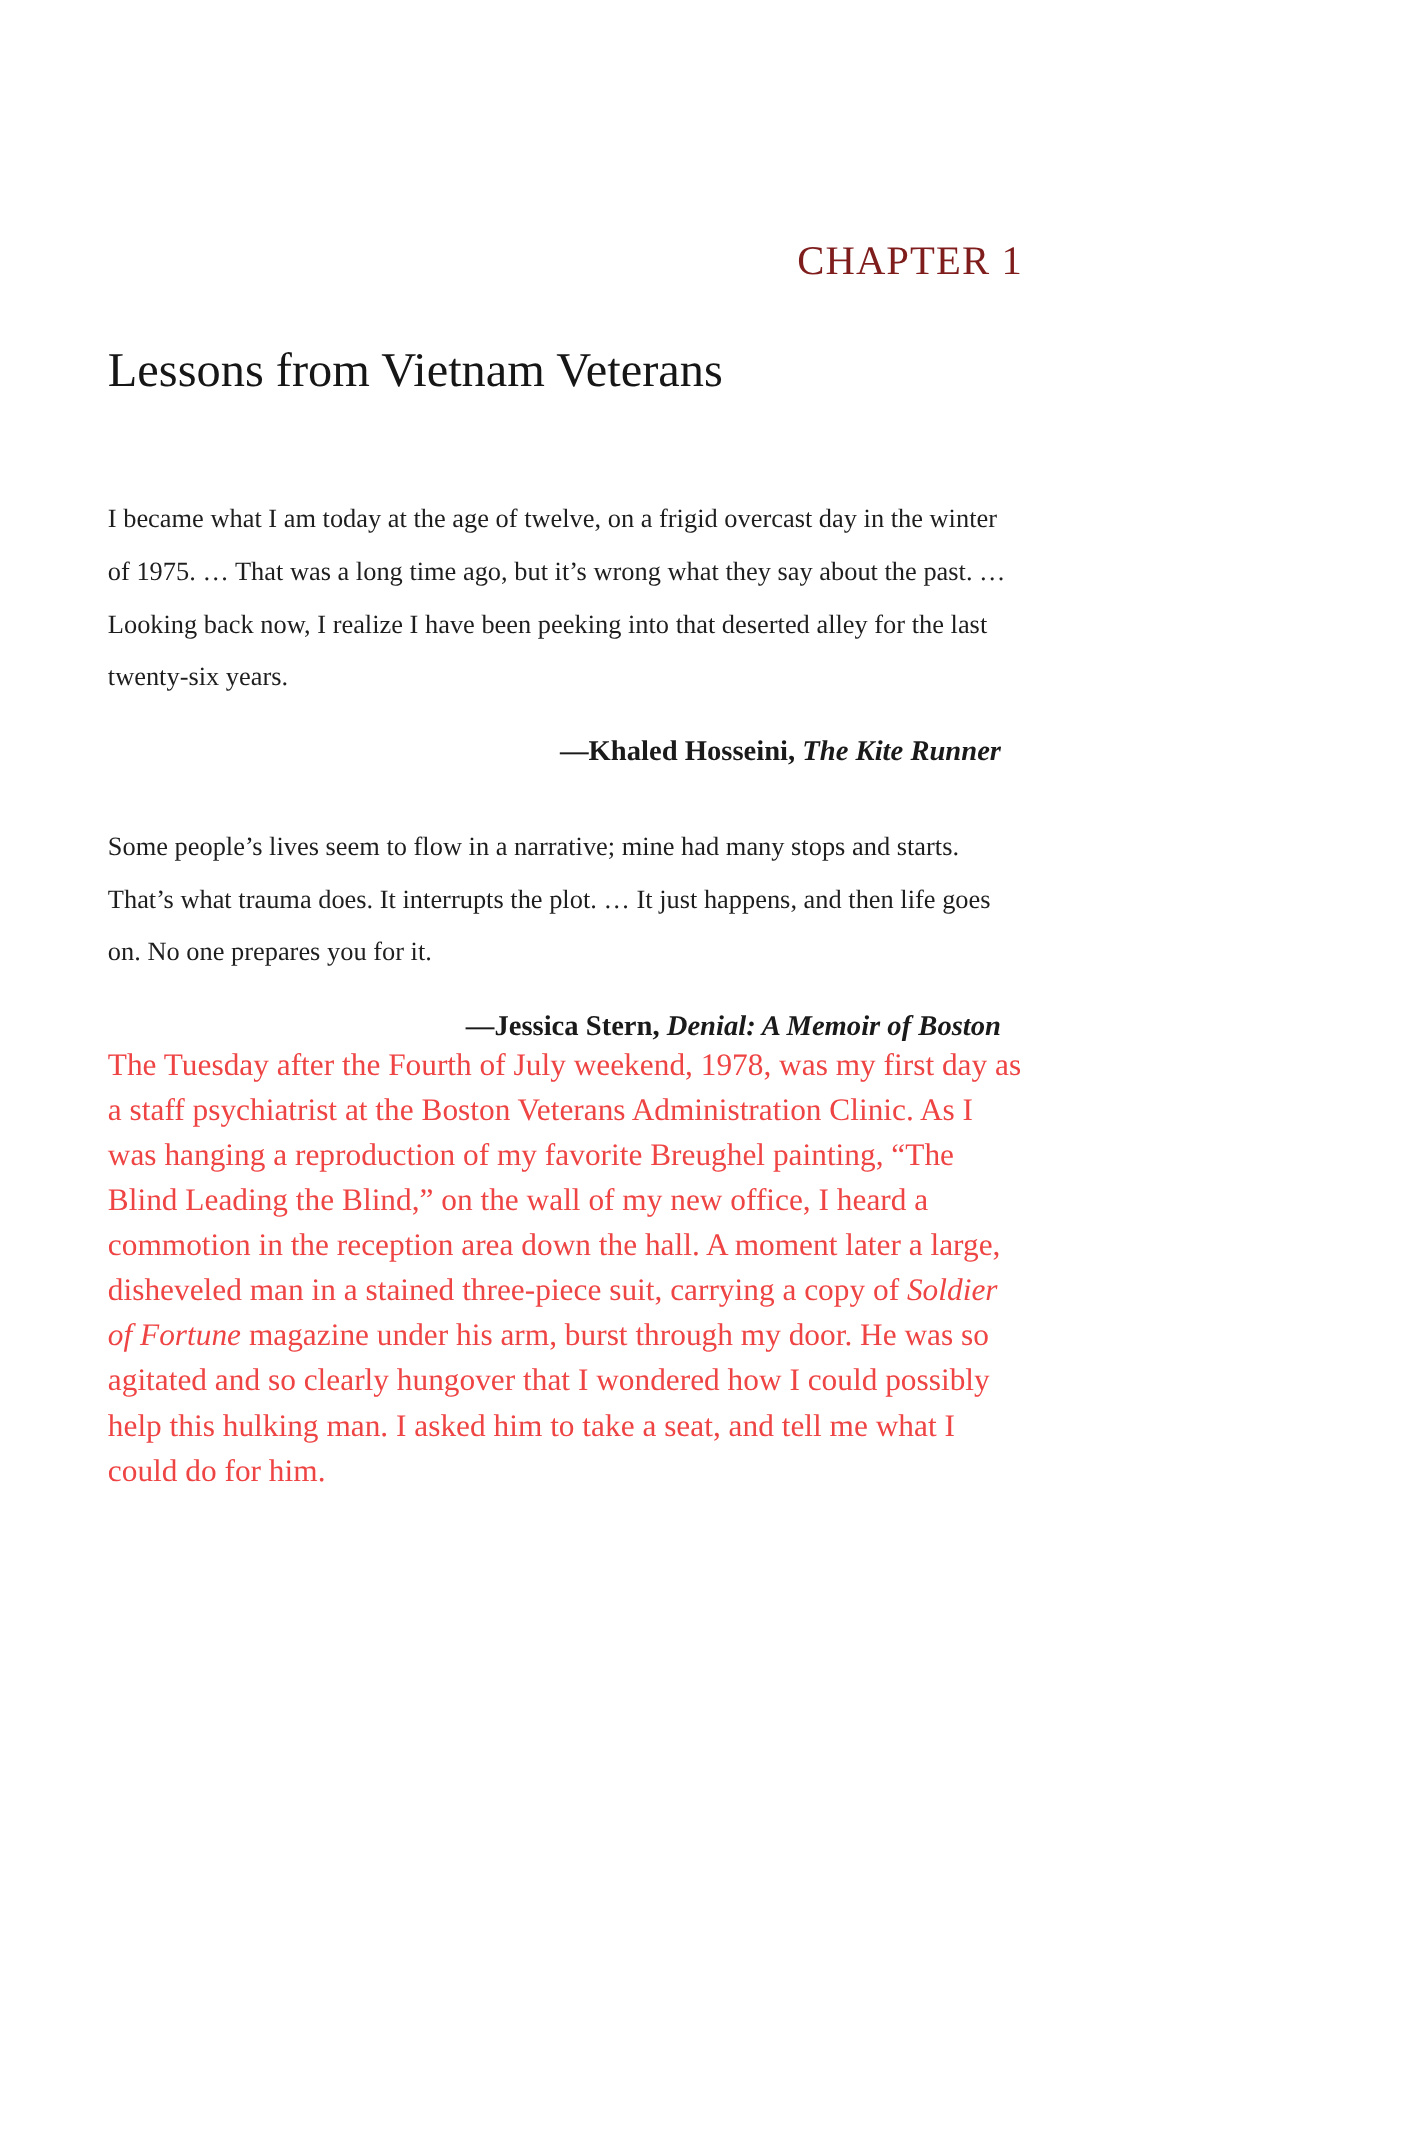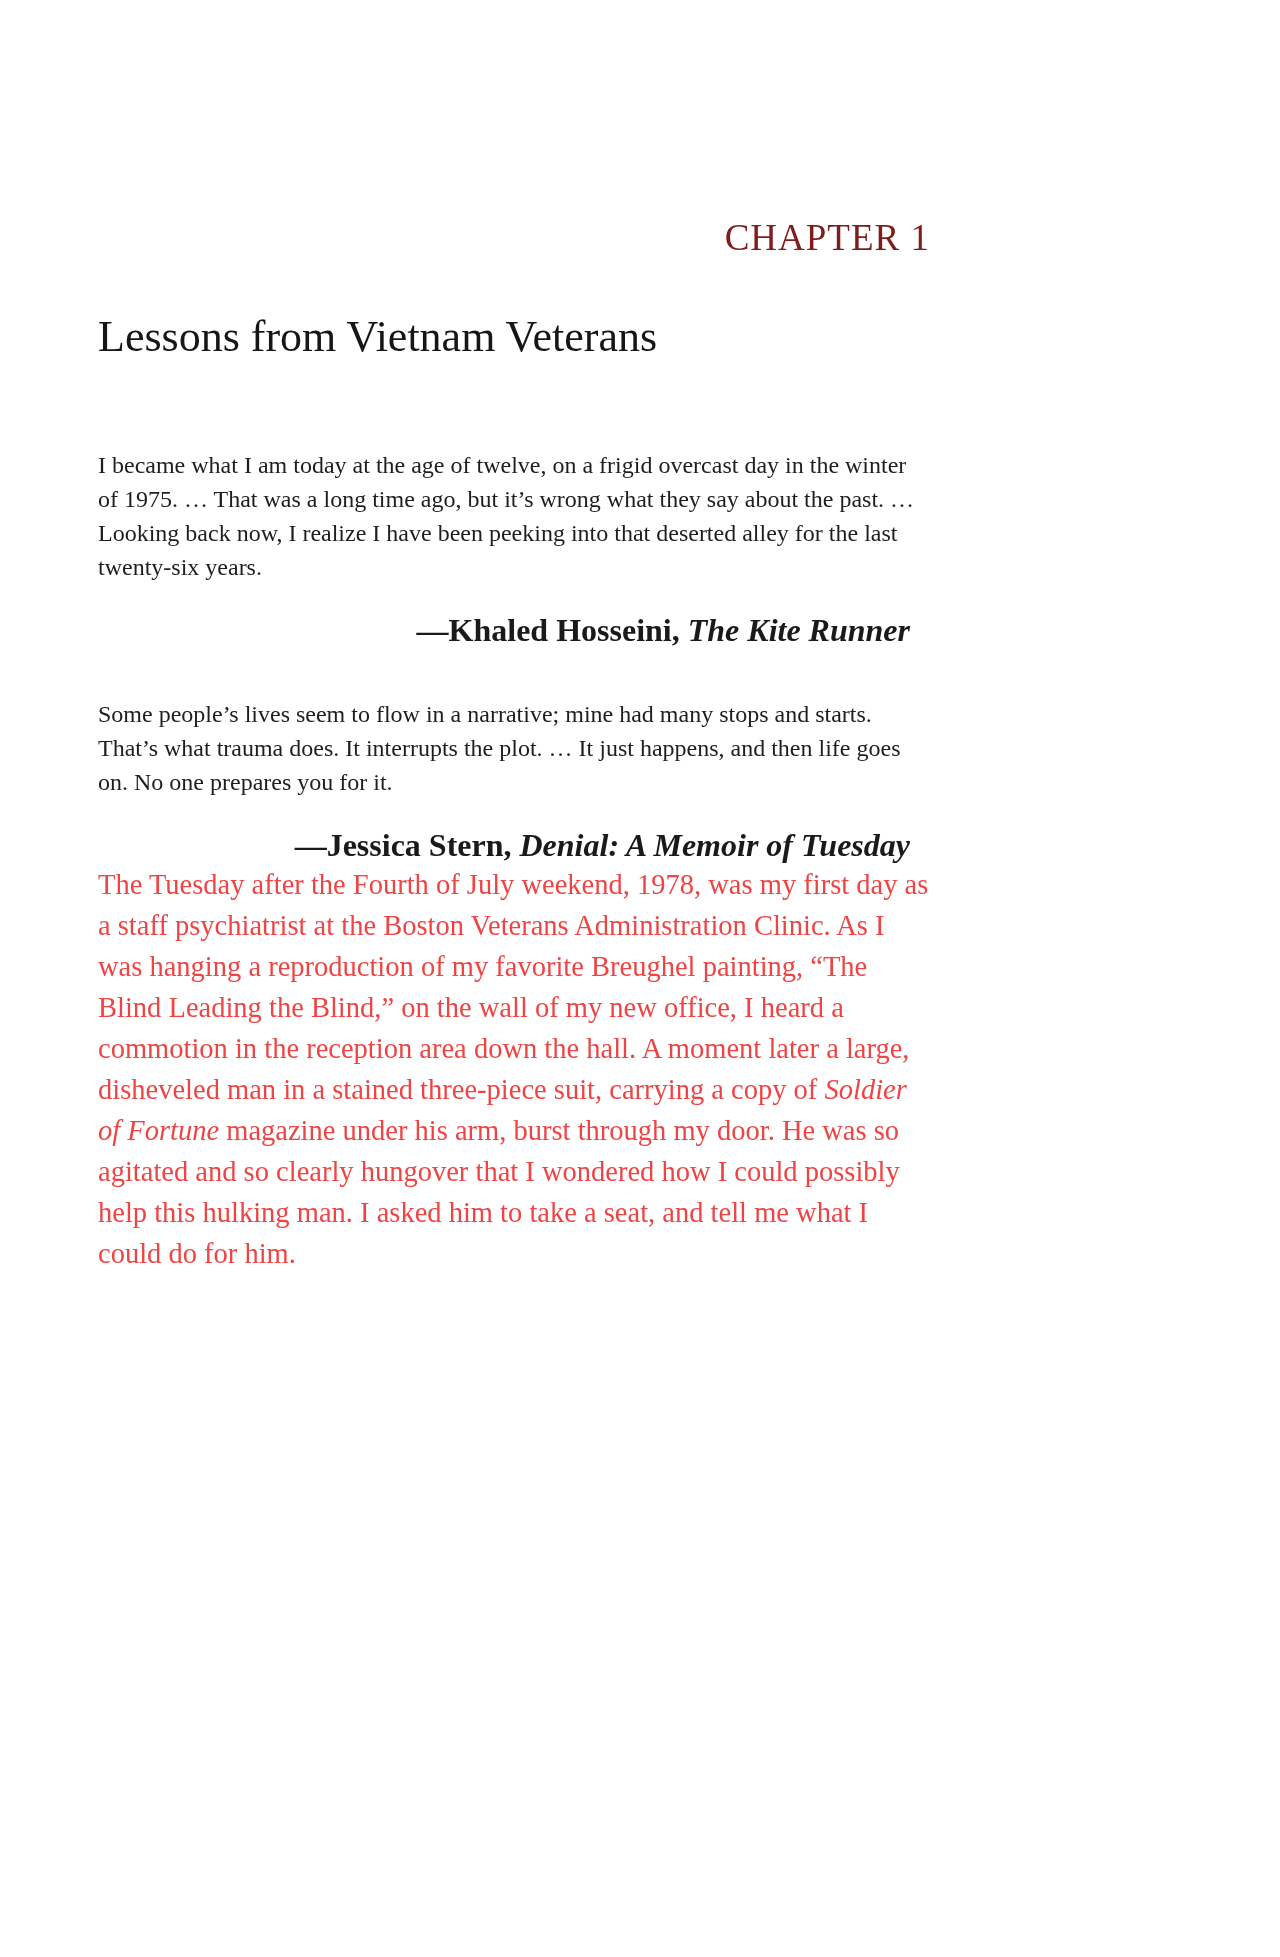--- a/index.html
+++ b/index.html
@@ -33,28 +33,28 @@
     color: #161616;
   }
   .epigraph-section {
     margin-top: 86px;
   }
   .epigraph + .epigraph {
     margin-top: 48px;
   }
   .epigraph-text {
     font-size: 24px;
-    line-height: 34px;
+    line-height: 48px;
     color: #1e1e1e;
   }
   .attribution {
     margin-top: 28px;
     text-align: right;
     padding-right: 20px;
-    font-size: 32px;
+    font-size: 26px;
     font-weight: 700;
     color: #1a1a1a;
   }
   .attribution .work-title {
     font-style: italic;
     font-weight: 700;
   }
   .body-text {
     font-size: 28.5px;
     line-height: 41px;
@@ -90,21 +90,21 @@
     <div class="epigraph">
       <p class="epigraph-text">I became what I am today at the age of twelve, on a frigid overcast day in the winter of 1975. … That was a long time ago, but it’s wrong what they say about the past. … Looking back now, I realize I have been peeking into that deserted alley for the last twenty-six years.</p>
       <p class="attribution">
         <span>—Khaled Hosseini, </span><span class="work-title">The Kite Runner</span>
       </p>
     </div>
 
     <div class="epigraph">
       <p class="epigraph-text">Some people’s lives seem to flow in a narrative; mine had many stops and starts. That’s what trauma does. It interrupts the plot. … It just happens, and then life goes on. No one prepares you for it.</p>
       <p class="attribution">
-        <span>—Jessica Stern, </span><span class="work-title">Denial: A Memoir of Tuesday</span>
+        <span>—Jessica Stern, </span><span class="work-title">Denial: A Memoir of Boston</span>
       </p>
     </div>
 
   </div>
 
   <div class="body-text">
 
     <p class="body-paragraph"><span>The Tuesday after the Fourth of July weekend, 1978, was my first day as a staff psychiatrist at the Boston Veterans Administration Clinic. As I was hanging a reproduction of my favorite Breughel painting, “The Blind Leading the Blind,” on the wall of my new office, I heard a commotion in the reception area down the hall. A moment later a large, disheveled man in a stained three-piece suit, carrying a copy of </span><span class="italic-run">Soldier of Fortune</span><span> magazine under his arm, burst through my door. He was so agitated and so clearly hungover that I wondered how I could possibly help this hulking man. I asked him to take a seat, and tell me what I could do for him.</span></p>
 
 

